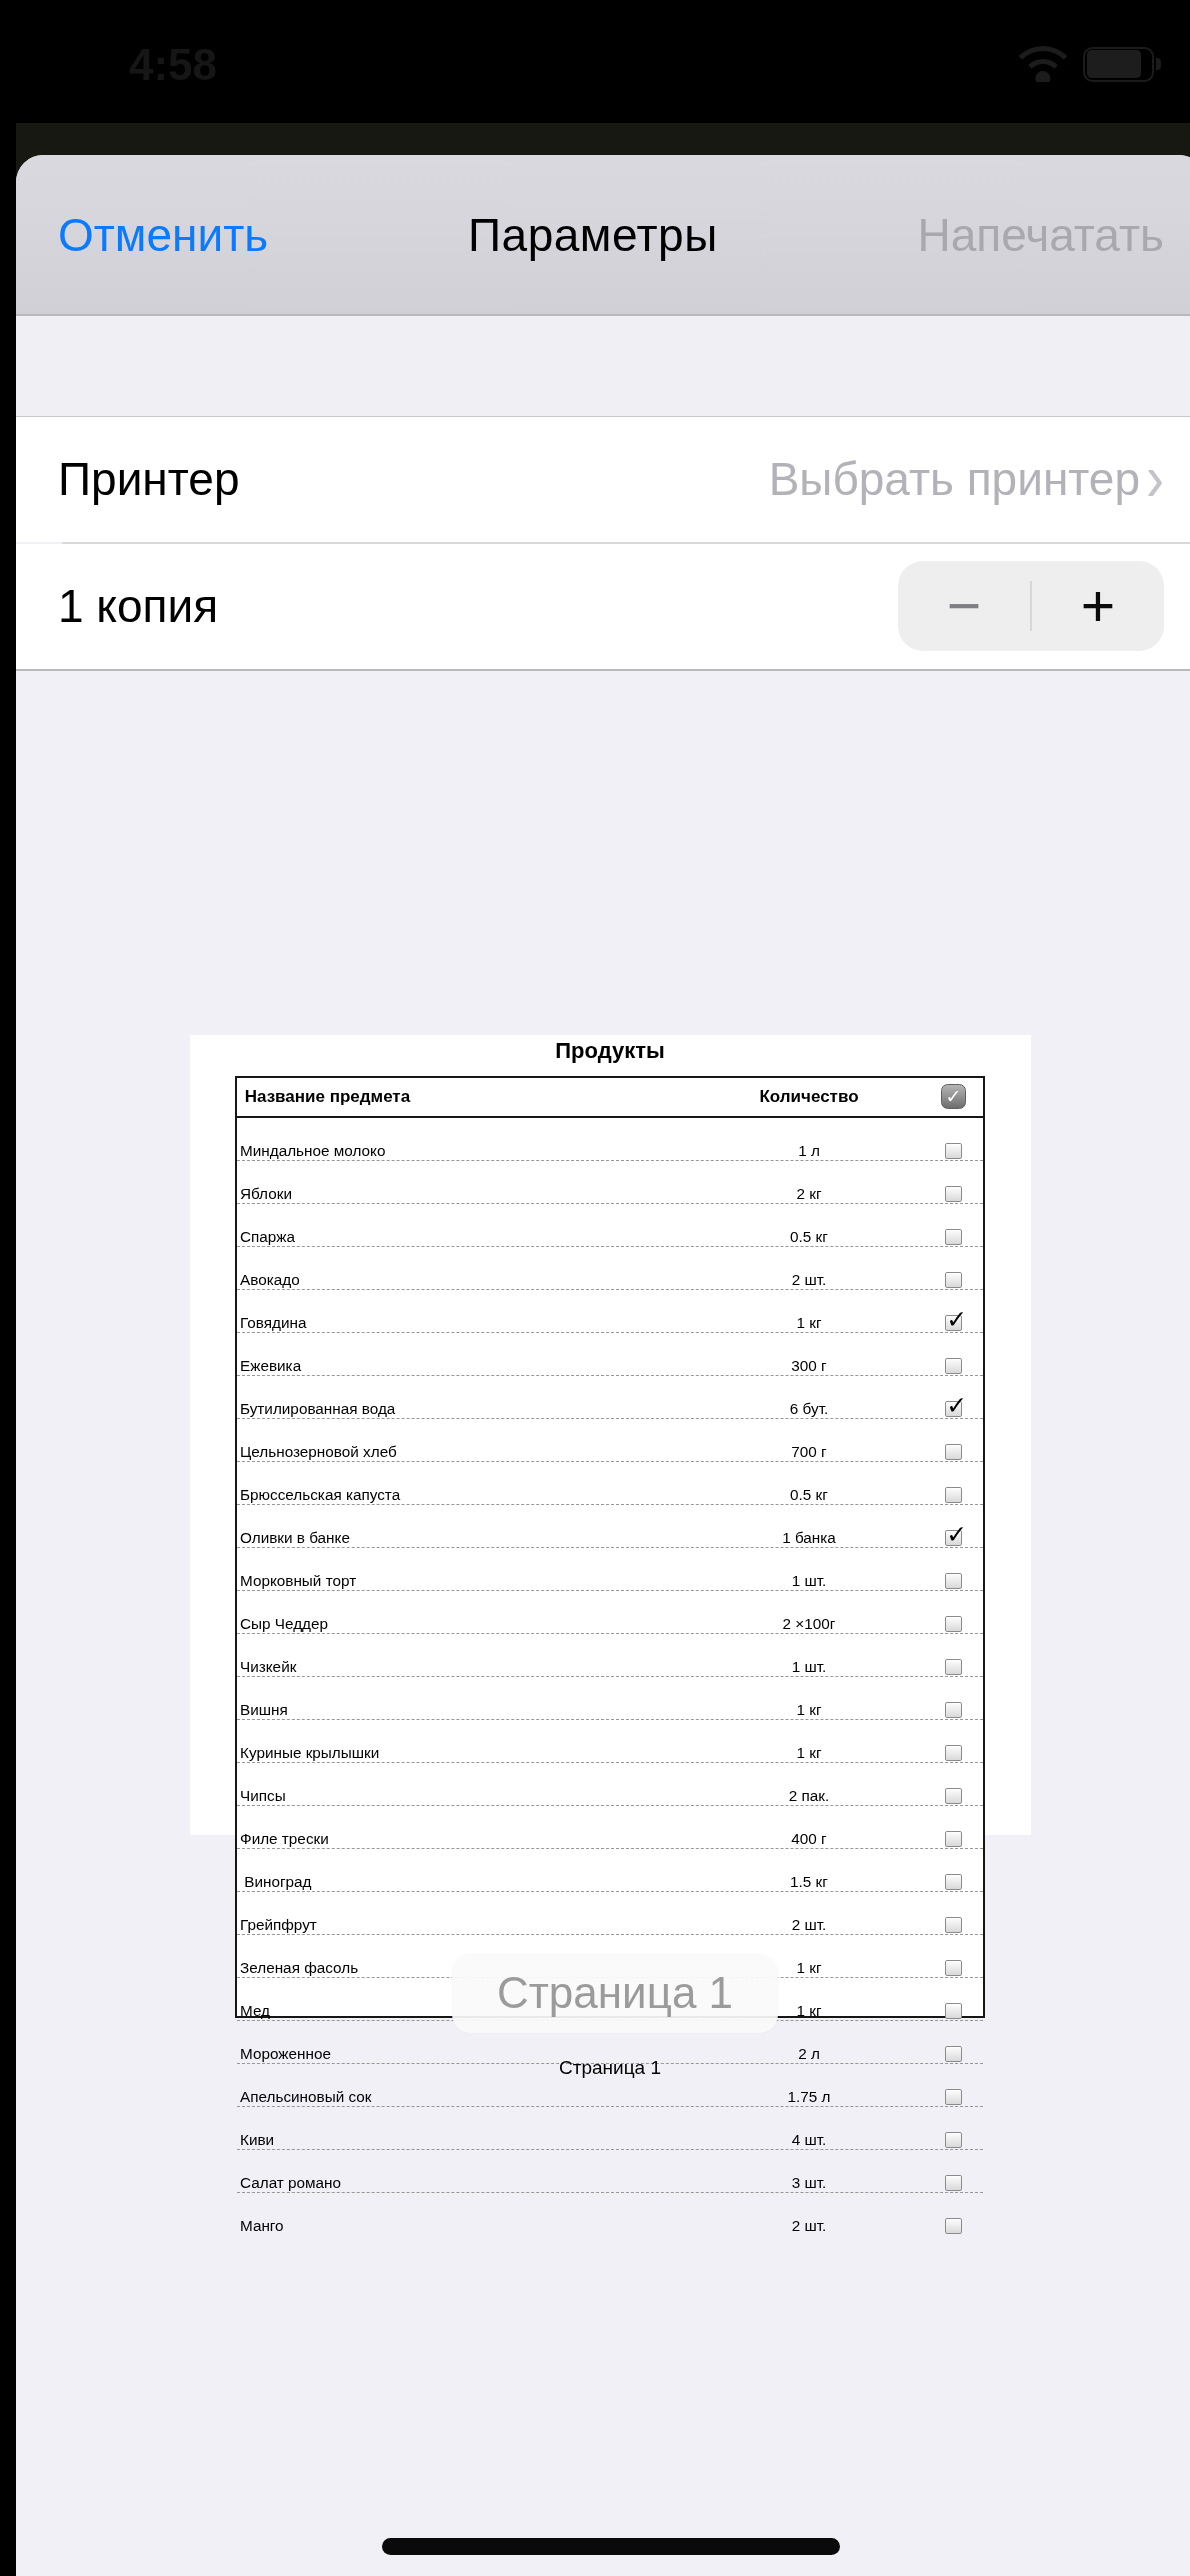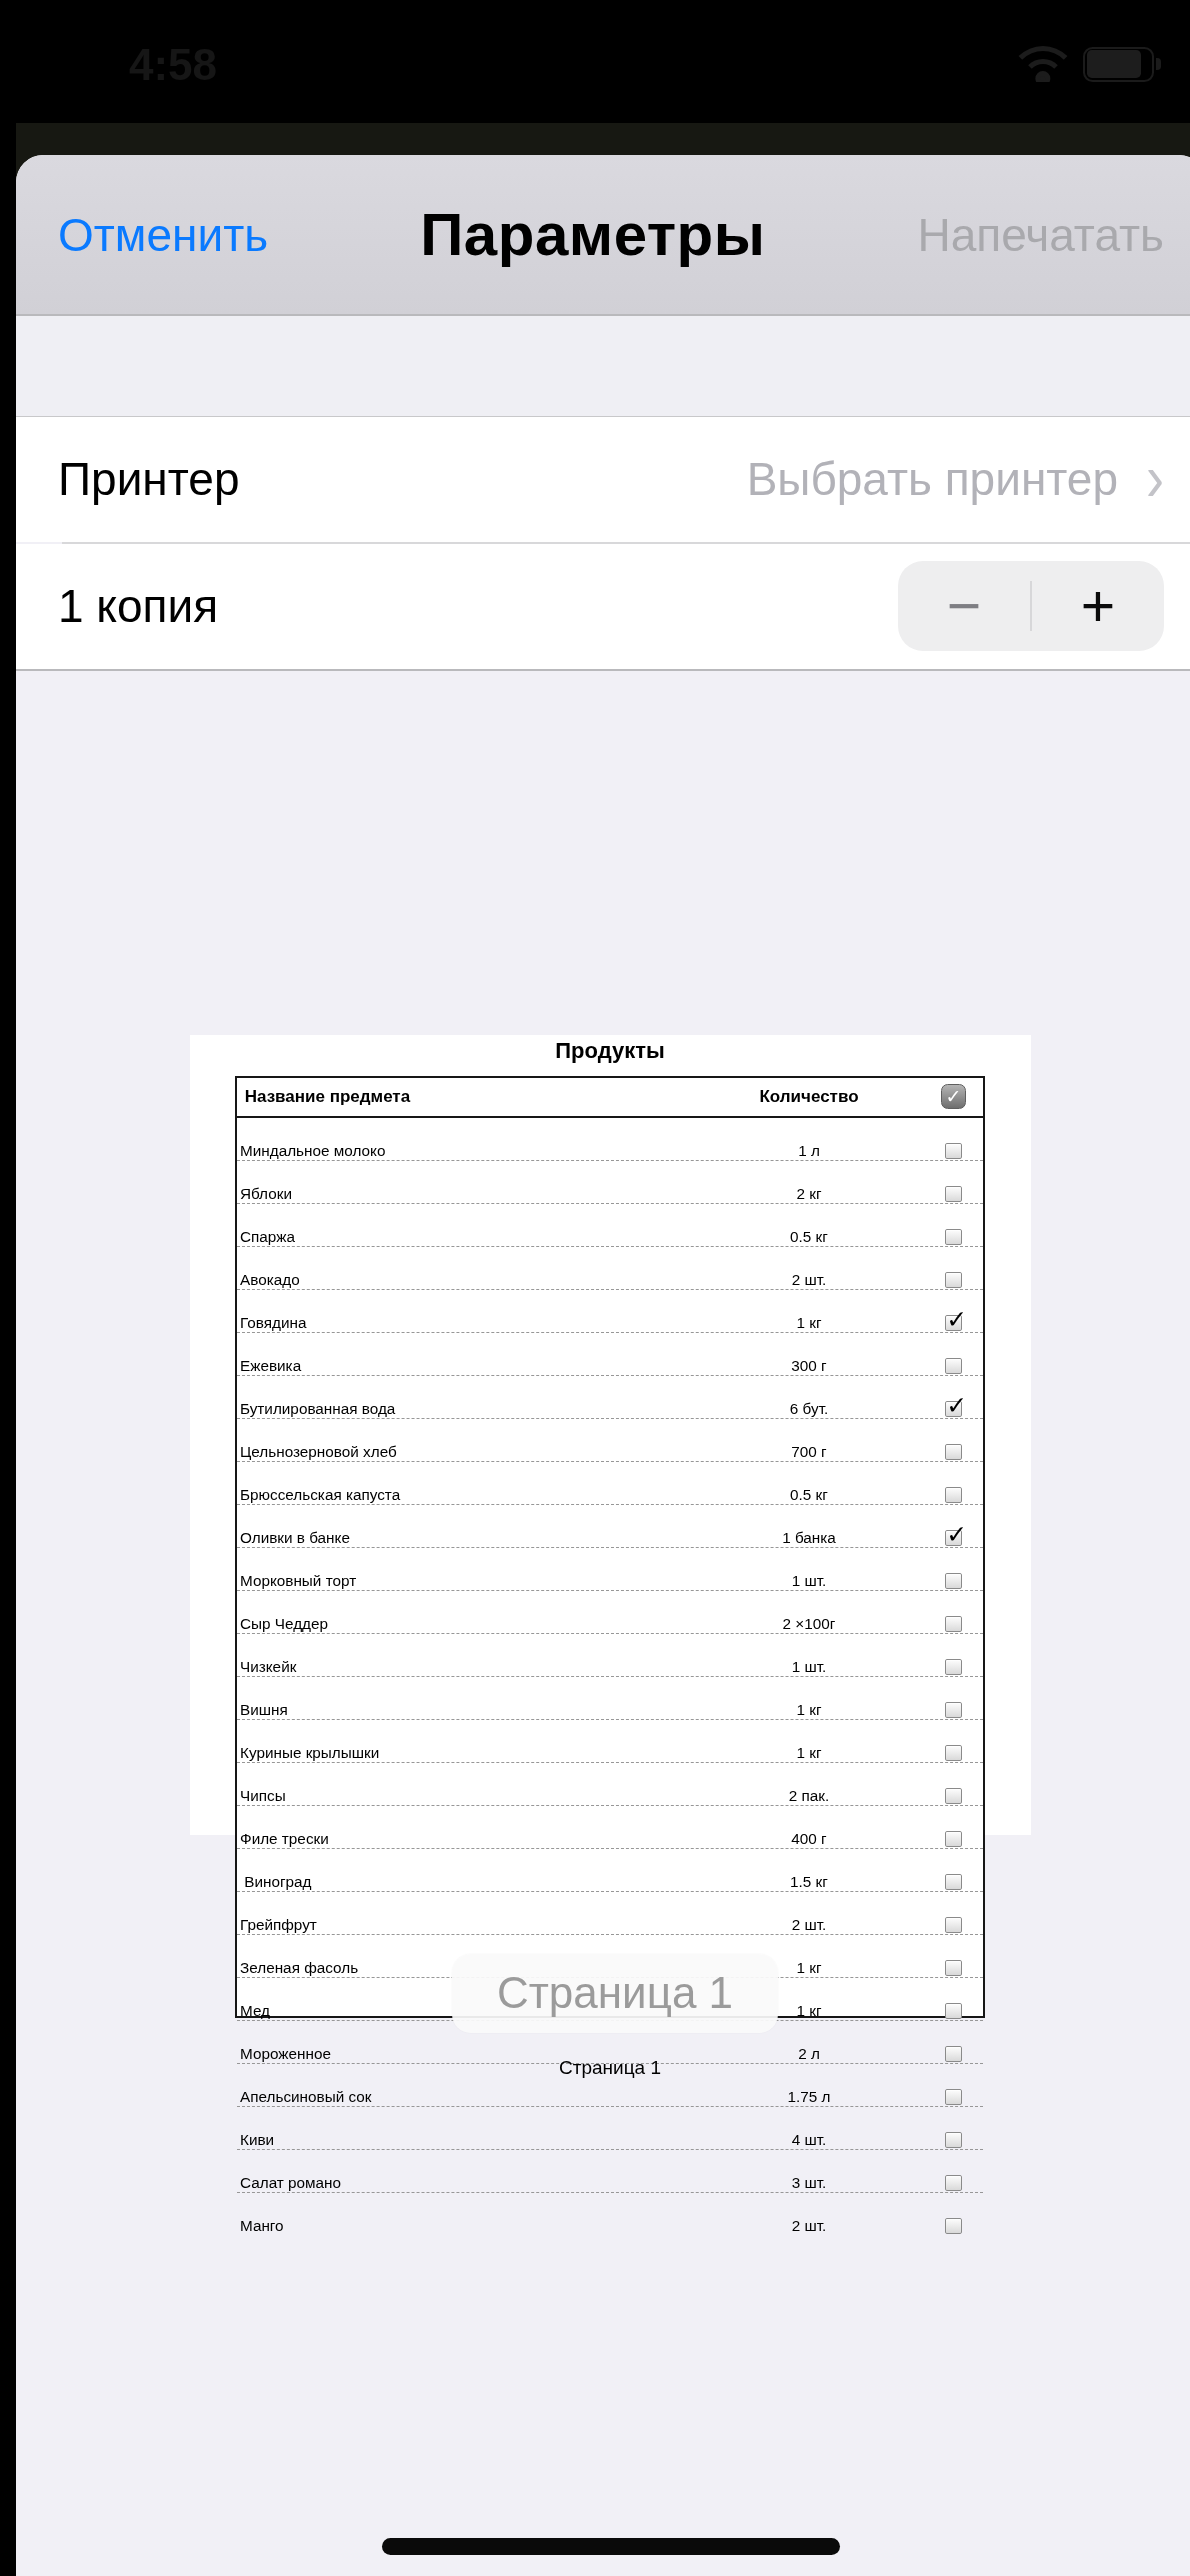--- a/index.html
+++ b/index.html
@@ -21,28 +21,28 @@
 
   
   .behind-band{position:absolute;left:0;top:123px;width:100%;height:58px;background:#171812;}
   .behind-remnant{position:absolute;left:90px;top:143px;width:56px;height:14.4px;background:#a8a9a4;border:1px solid #7c7d78;}
 
   
   .sheet{position:absolute;left:0;top:155px;width:1190px;height:2421px;background:#f1f0f6;border-radius:27px 27px 0 0;overflow:hidden;}
   .sheet-header{height:159px;background:linear-gradient(180deg,#dad9df 0%,#d1d0d6 100%);display:flex;align-items:center;justify-content:space-between;padding:0 42px;border-radius:27px 27px 0 0;}
   .hairline{height:1.9px;background:#b9b9bc;}
   .btn-cancel{font-size:46px;color:#0a7aff;}
-  .sheet-title{font-size:60px;font-weight:700;color:#000;letter-spacing:0.5px;}
+  .sheet-title{font-size:46px;font-weight:400;color:#000;letter-spacing:0.5px;}
   .btn-print{font-size:46px;color:#a9a9ad;}
 
   .section-gap{height:101px;background:#efeff4;border-bottom:1.9px solid #c8c8ca;}
 
   .opt-row{height:125px;background:#fff;display:flex;align-items:center;justify-content:space-between;padding:0 42px;}
   .opt-label{font-size:46px;color:#000;}
-  .printer-value{display:flex;align-items:center;gap:28px;}
+  .printer-value{display:flex;align-items:center;gap:6px;}
   .printer-value .val{font-size:46px;color:#b2b2b8;}
   .chevron{font-size:54px;color:#c3c3c8;line-height:1;transform:scaleY(1.25);margin-top:-5.7px;}
   .row-sep{height:1.9px;background:#d8d8da;margin-left:46px;}
 
   .stepper{width:266px;height:90px;background:#eeeeef;border-radius:25px;display:flex;align-items:center;}
   .step-btn{flex:1;text-align:center;font-size:59px;line-height:90px;}
   .step-minus{color:#7e7e83;}
   .step-plus{color:#0b0b0b;}
   .step-div{width:1.9px;height:50px;background:#d7d7d9;}
 

